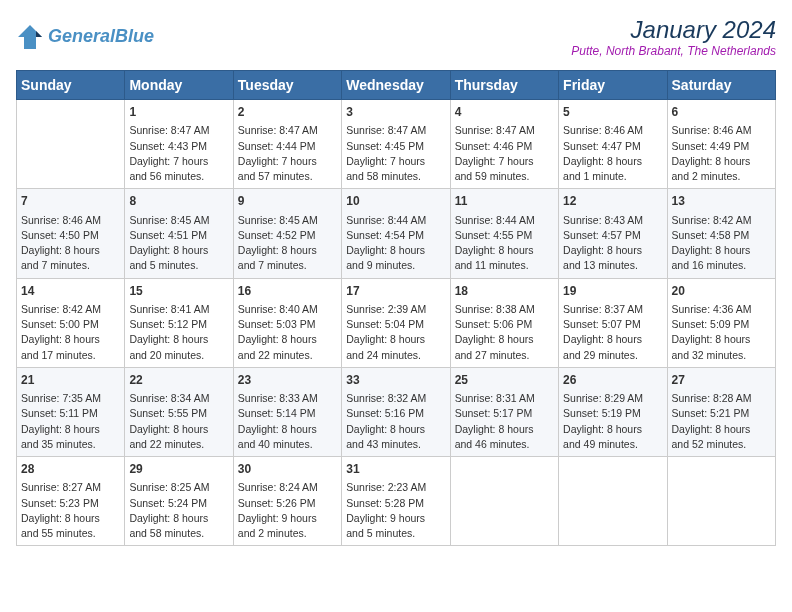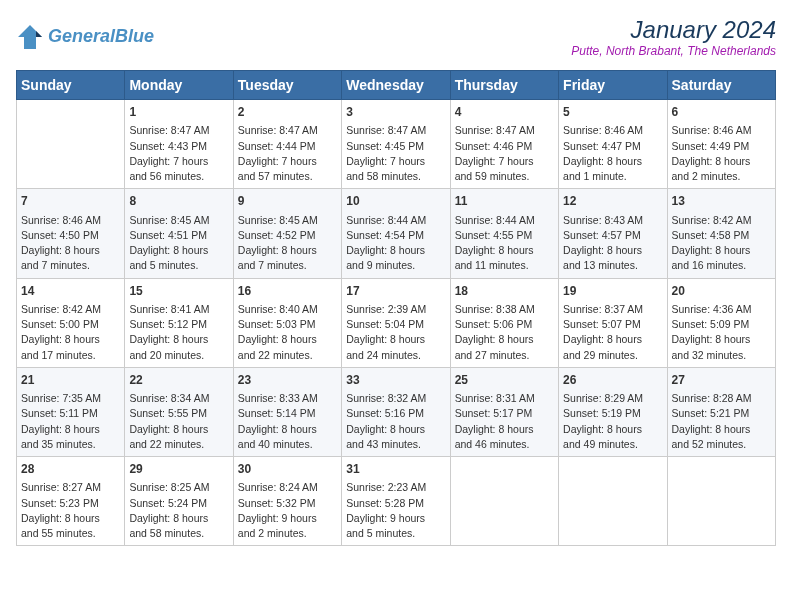--- a/index.html
+++ b/index.html
@@ -331,21 +331,21 @@
         <td>
           <span class="day-num">29</span>
           <div>Sunrise: 8:25 AM</div>
           <div>Sunset: 5:24 PM</div>
           <div>Daylight: 8 hours</div>
           <div>and 58 minutes.</div>
         </td>
         <td>
           <span class="day-num">30</span>
           <div>Sunrise: 8:24 AM</div>
-          <div>Sunset: 5:32 PM</div>
+          <div>Sunset: 5:26 PM</div>
           <div>Daylight: 9 hours</div>
           <div>and 2 minutes.</div>
         </td>
         <td>
           <span class="day-num">31</span>
           <div>Sunrise: 2:23 AM</div>
           <div>Sunset: 5:28 PM</div>
           <div>Daylight: 9 hours</div>
           <div>and 5 minutes.</div>
         </td>

